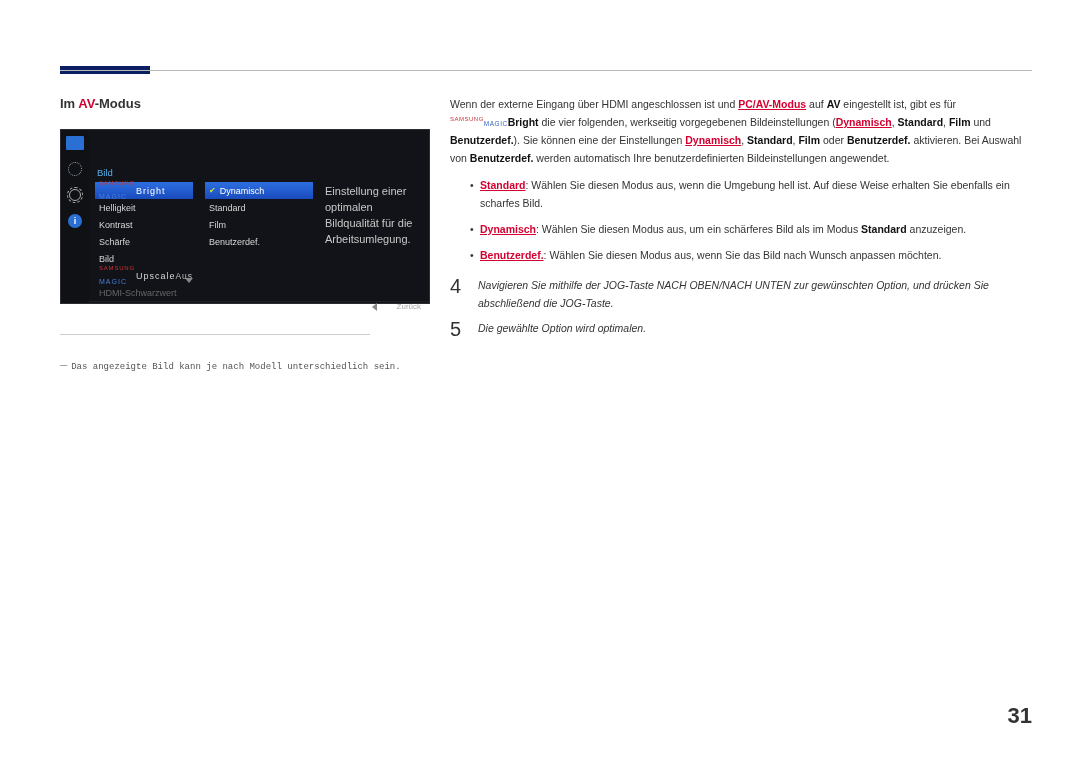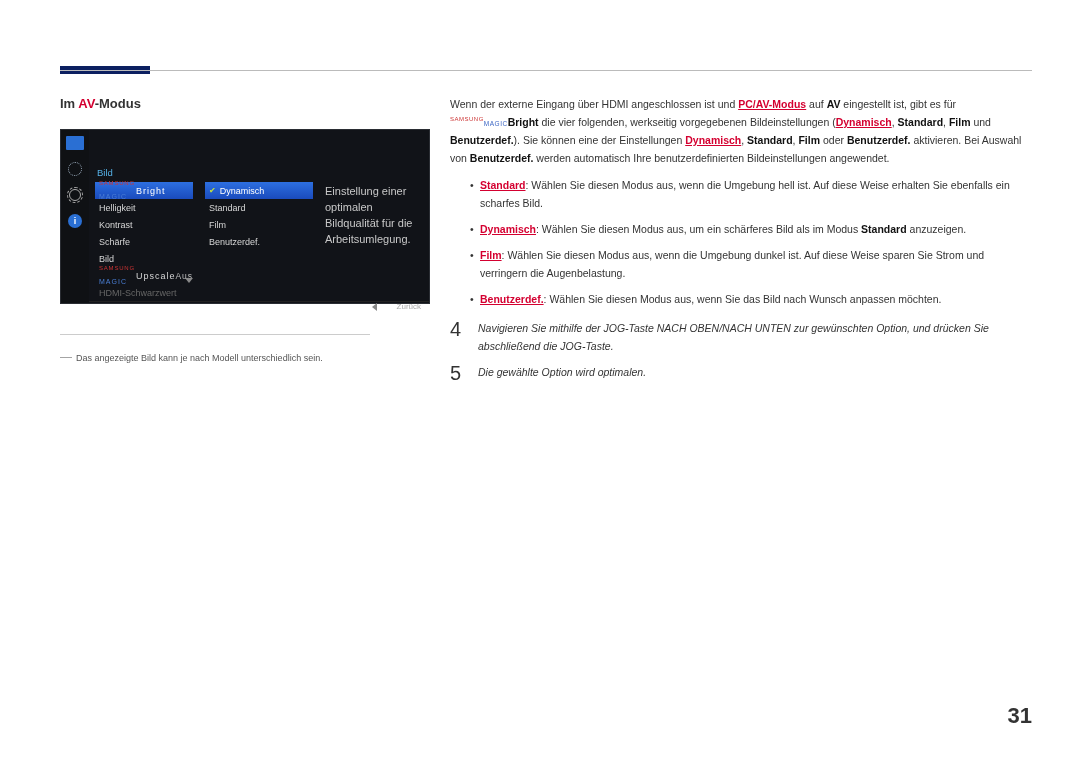--- a/index.html
+++ b/index.html
@@ -139,21 +139,22 @@
     bottom:18px;
   }
   .note-line {
     margin-top:30px;
     border-top:1px solid #ccc;
     width:310px;
   }
   .note {
     font-size:9px;
     color:#555;
-    margin-top:15px;
+    margin-top:24px;
+    font-family:Liberation Mono, monospace;
   }
   .note .dash { color:#999; font-size:12px; margin-right:4px;}
   
   .right-col p { margin-bottom:2px;}
   .red { color:#d40030; font-weight:bold;text-decoration:underline;}
   .bold { font-weight:bold; color:#111;}
   .inline-magic .sm { font-size:6px; color:#c33; letter-spacing:0.5px; vertical-align:top;}
   .inline-magic .mg { font-size:6.5px; color:#3c66c4; letter-spacing:0.5px;}
   .bullets { margin:10px 0 10px 20px; }
   .bullets li { list-style:none; position:relative; padding-left:10px; margin-bottom:8px;}
@@ -244,21 +245,20 @@
   </div>
 
   <div class="right-col">
     <p>
       <span>Wenn der externe Eingang über HDMI angeschlossen ist und </span><span class="red">PC/AV-Modus</span><span> auf </span><span class="bold">AV</span><span> eingestellt ist, gibt es für </span><span class="inline-magic"><span class="sm">SAMSUNG</span><span class="mg">MAGIC</span></span><span class="bold">Bright</span><span> die vier folgenden, werkseitig vorgegebenen Bildeinstellungen (</span><span class="red">Dynamisch</span><span>, </span><span class="bold">Standard</span><span>, </span><span class="bold">Film</span><span> und </span><span class="bold">Benutzerdef.</span><span>). Sie können eine der Einstellungen </span><span class="red">Dynamisch</span><span>, </span><span class="bold">Standard</span><span>, </span><span class="bold">Film</span><span> oder </span><span class="bold">Benutzerdef.</span><span> aktivieren. Bei Auswahl von </span><span class="bold">Benutzerdef.</span><span> werden automatisch Ihre benutzerdefinierten Bildeinstellungen angewendet.</span>
     </p>
 
     <ul class="bullets">
       <li><span class="red">Standard</span><span>: Wählen Sie diesen Modus aus, wenn die Umgebung hell ist. Auf diese Weise erhalten Sie ebenfalls ein scharfes Bild.</span></li>
       <li><span class="red">Dynamisch</span><span>: Wählen Sie diesen Modus aus, um ein schärferes Bild als im Modus </span><span class="bold">Standard</span><span> anzuzeigen.</span></li>
-      <li><span class="red">Film</span><span>: Wählen Sie diesen Modus aus, wenn die Umgebung dunkel ist. Auf diese Weise sparen Sie Strom und verringern die Augenbelastung.</span></li>
       <li><span class="red">Benutzerdef.</span><span>: Wählen Sie diesen Modus aus, wenn Sie das Bild nach Wunsch anpassen möchten.</span></li>
     </ul>
 
     <div class="step">
       <div class="step-num">4</div>
       <div class="step-text">Navigieren Sie mithilfe der JOG-Taste NACH OBEN/NACH UNTEN zur gewünschten Option, und drücken Sie abschließend die JOG-Taste.</div>
     </div>
     <div class="step">
       <div class="step-num">5</div>
       <div class="step-text">Die gewählte Option wird optimalen.</div>

